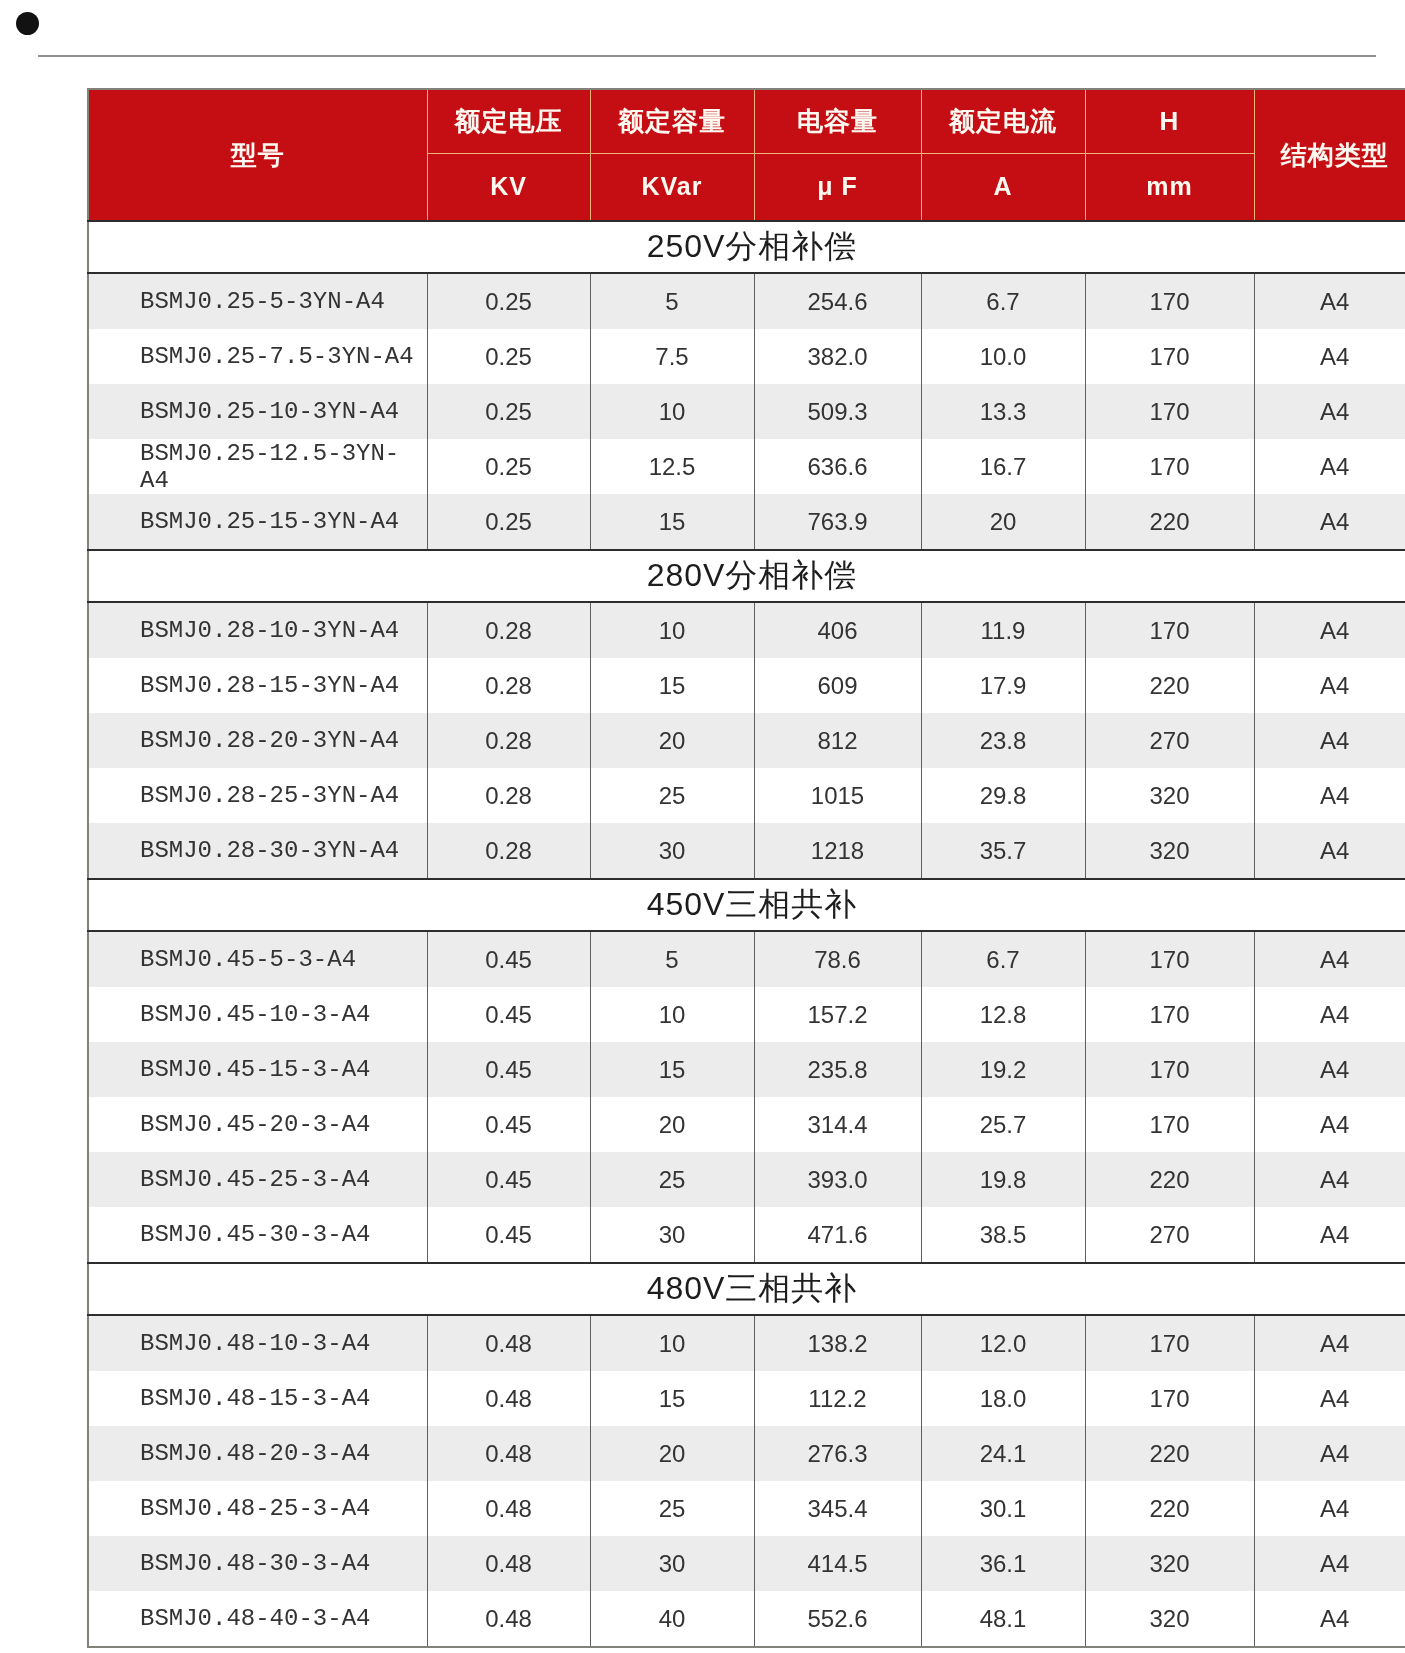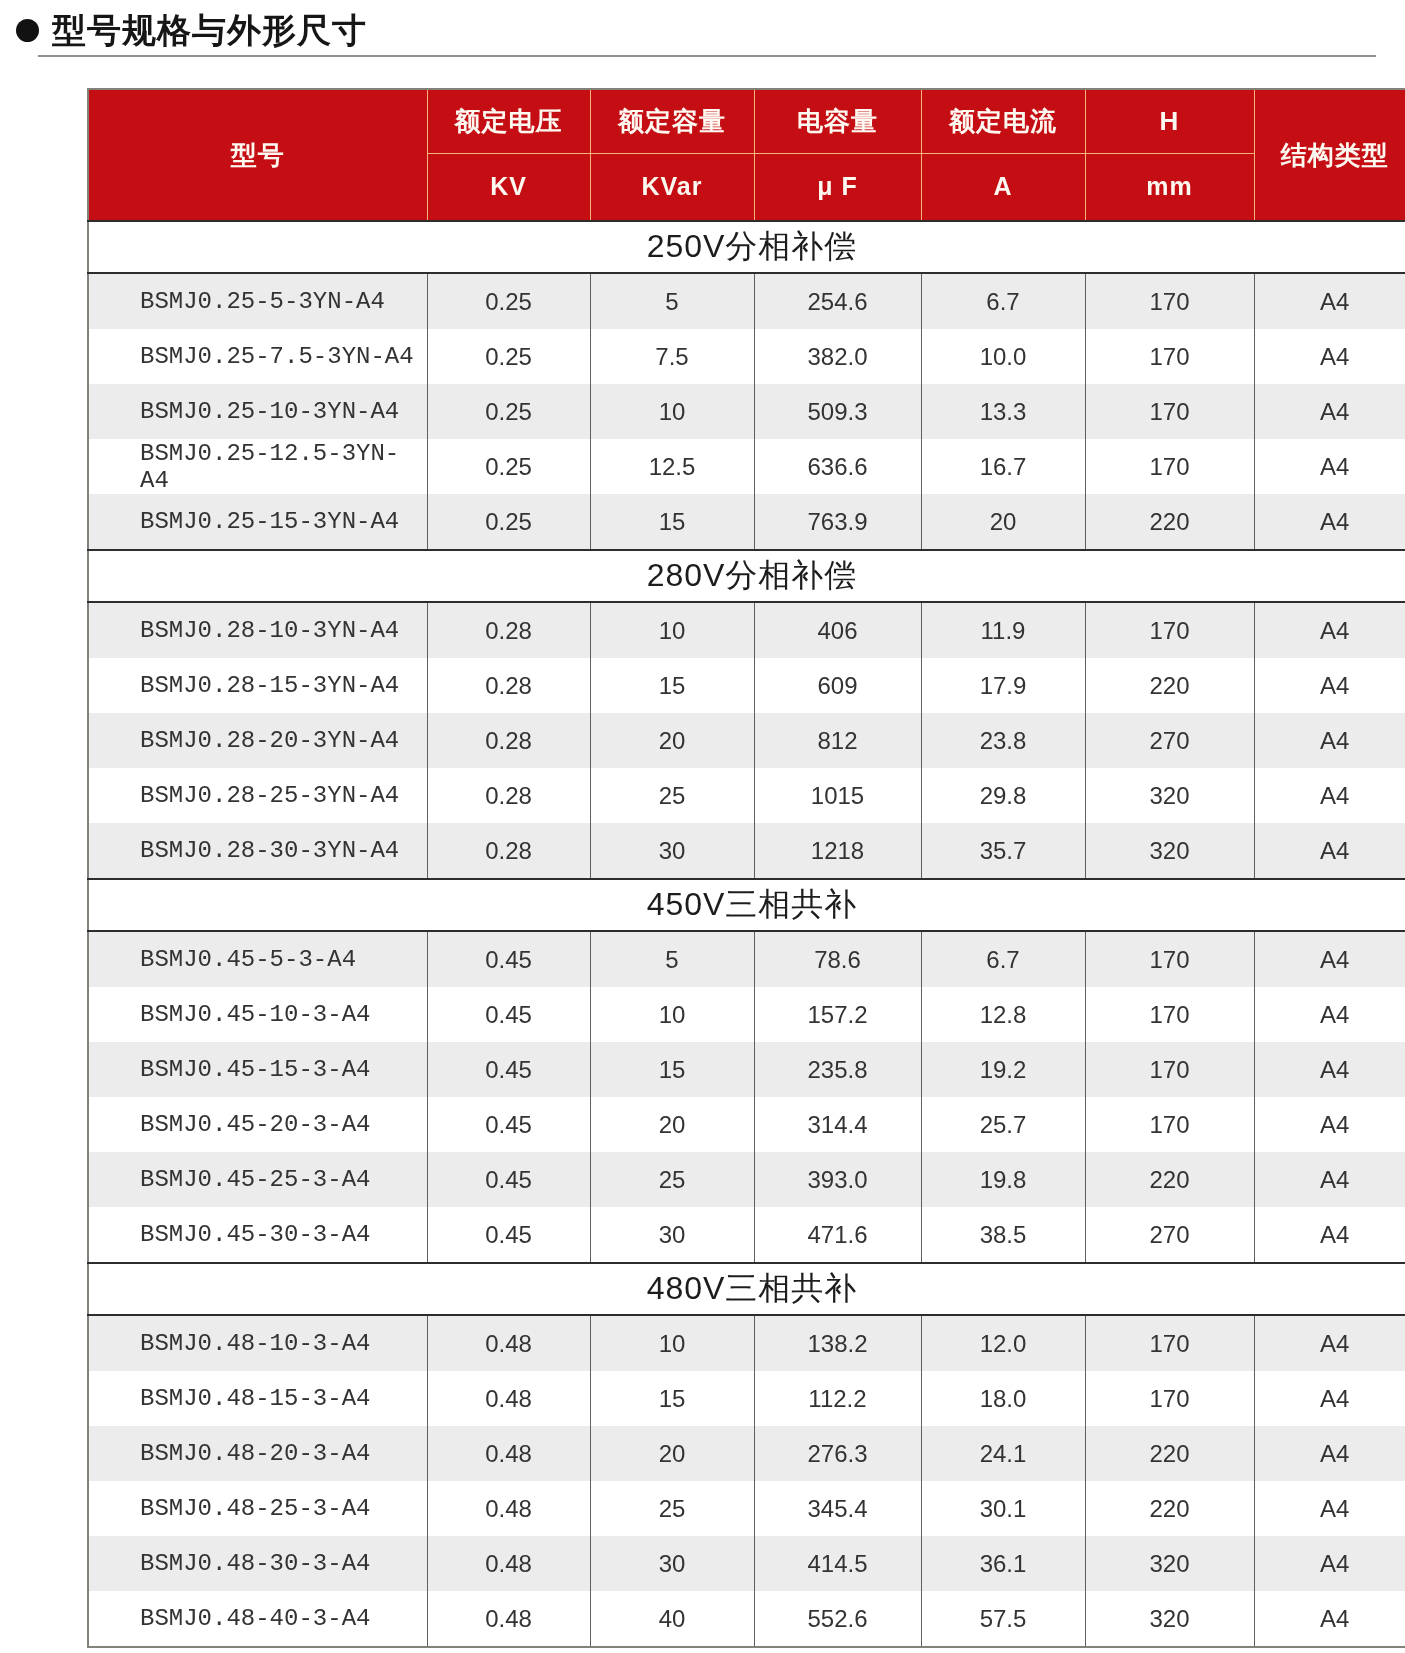--- a/index.html
+++ b/index.html
@@ -68,21 +68,20 @@
     border-top:2px solid var(--sectionline);
     border-bottom:2px solid var(--sectionline);
     font-size:32px;height:50px;text-align:center;letter-spacing:1px;
   }
 </style>
 </head>
 <body>
 
 <div class="title-row">
   <span class="bullet"></span>
-  <h1 class="title-text">型号规格与外形尺寸</h1>
 </div>
 
 <div class="rule"></div>
 
 <table class="spec">
   <colgroup>
     <col class="c0">
       <col class="c1">
       <col class="c2">
       <col class="c3">
@@ -308,18 +307,18 @@
         <td>414.5</td>
         <td>36.1</td>
         <td>320</td>
         <td>A4</td>
       </tr>
       <tr class="plain">
         <td class="model">BSMJ0.48-40-3-A4</td>
         <td>0.48</td>
         <td>40</td>
         <td>552.6</td>
-        <td>57.5</td>
+        <td>48.1</td>
         <td>320</td>
         <td>A4</td>
       </tr>
     </tbody>
 </table>
 
 </body></html>

